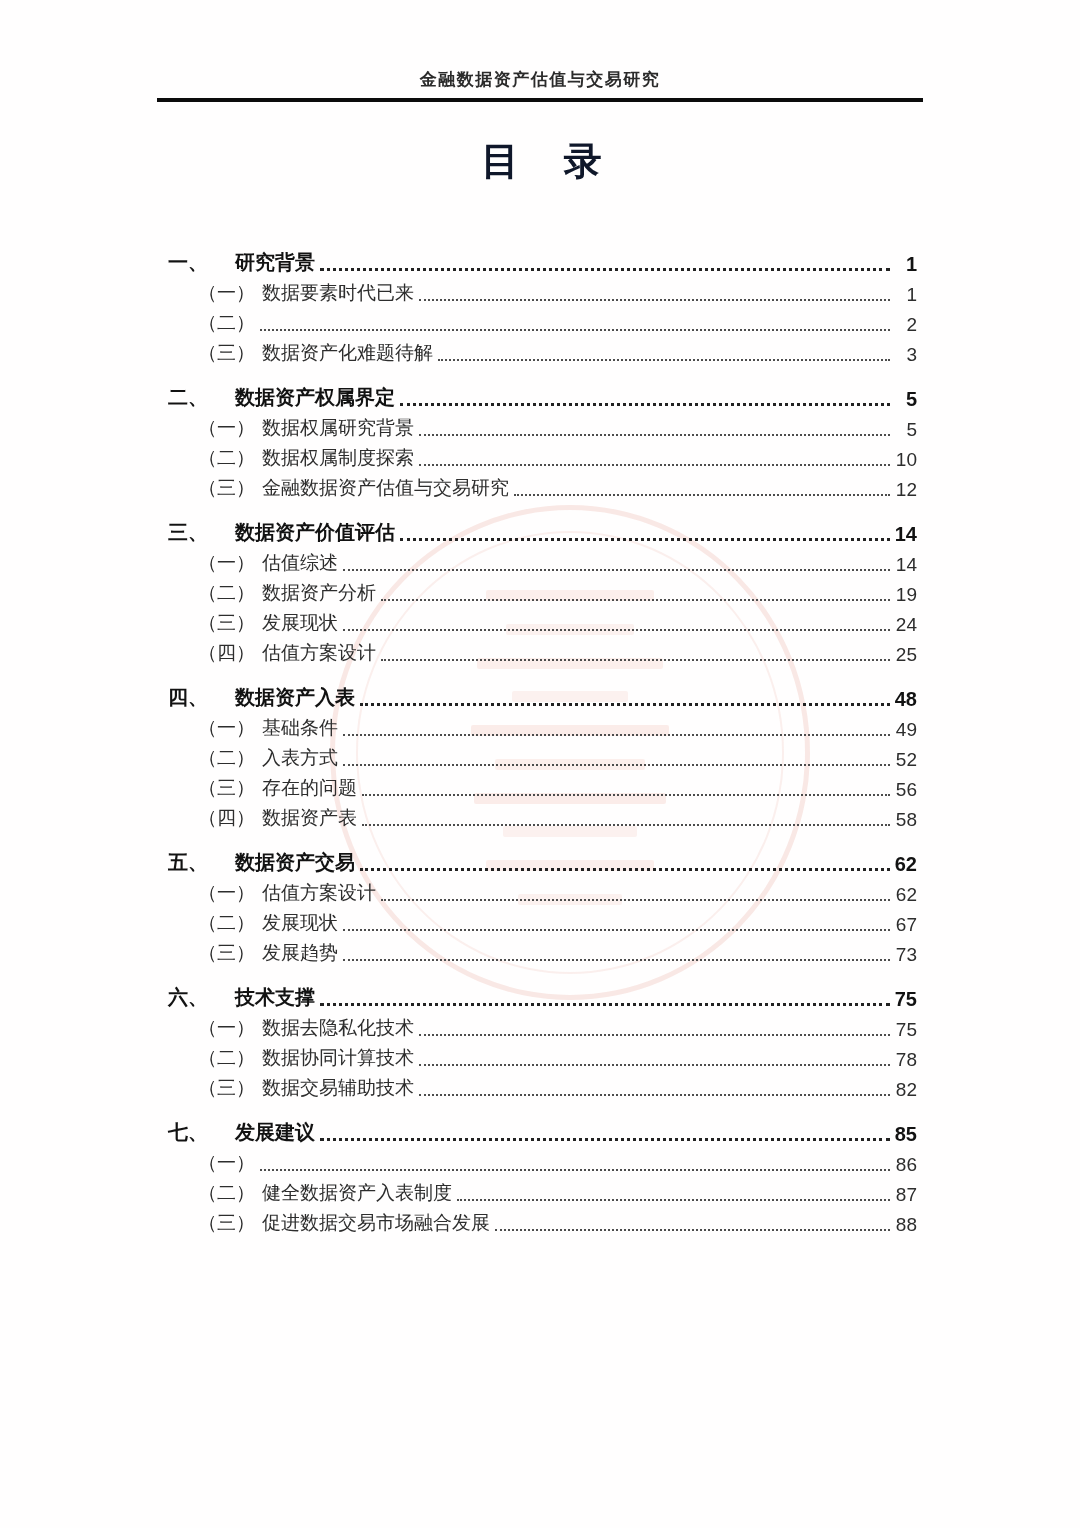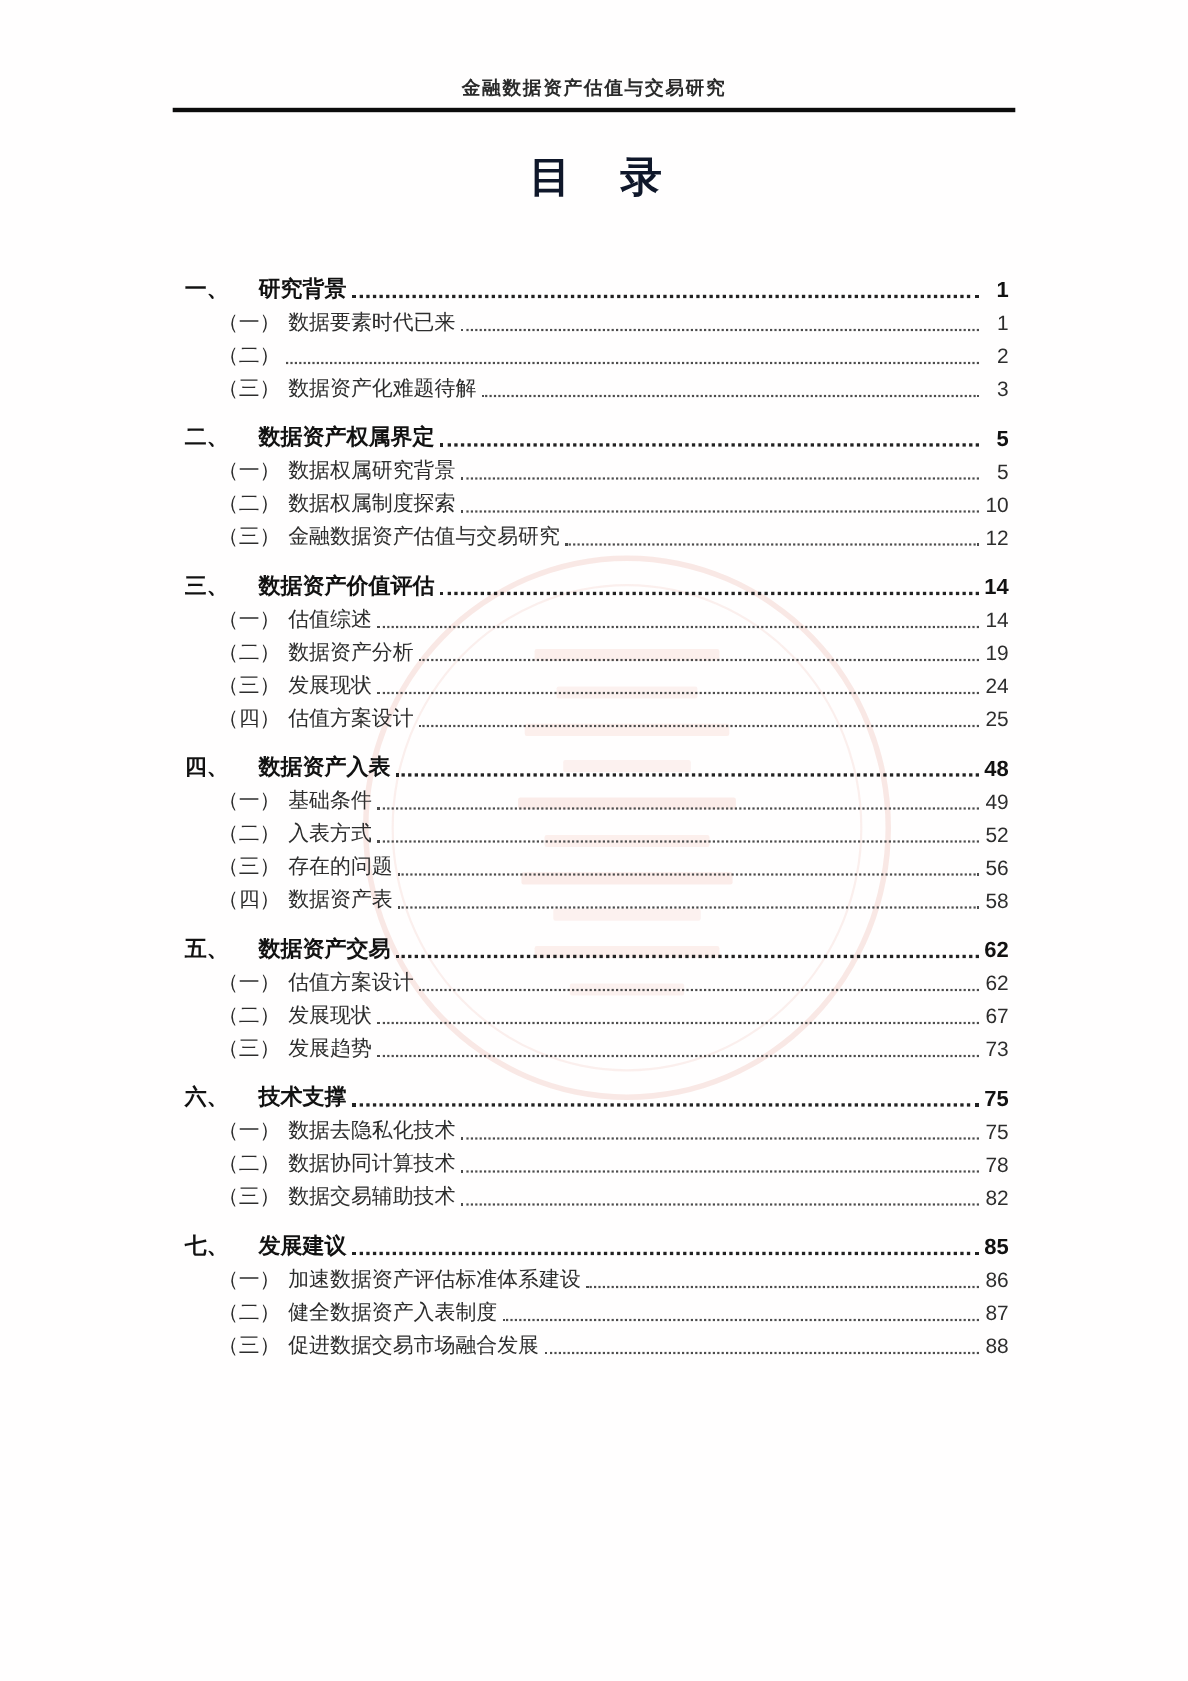--- a/index.html
+++ b/index.html
@@ -251,21 +251,20 @@
     <span class="toc-page">82</span>
   </div>
         <div class="toc-row section">
     <span class="toc-num">七、</span>
     <span class="toc-text">发展建议</span>
     <span class="toc-dots"></span>
     <span class="toc-page">85</span>
   </div>
         <div class="toc-row item">
     <span class="toc-num">（一）</span>
-    <span class="toc-text">加速数据资产评估标准体系建设</span>
     <span class="toc-dots"></span>
     <span class="toc-page">86</span>
   </div>
         <div class="toc-row item">
     <span class="toc-num">（二）</span>
     <span class="toc-text">健全数据资产入表制度</span>
     <span class="toc-dots"></span>
     <span class="toc-page">87</span>
   </div>
         <div class="toc-row item">

